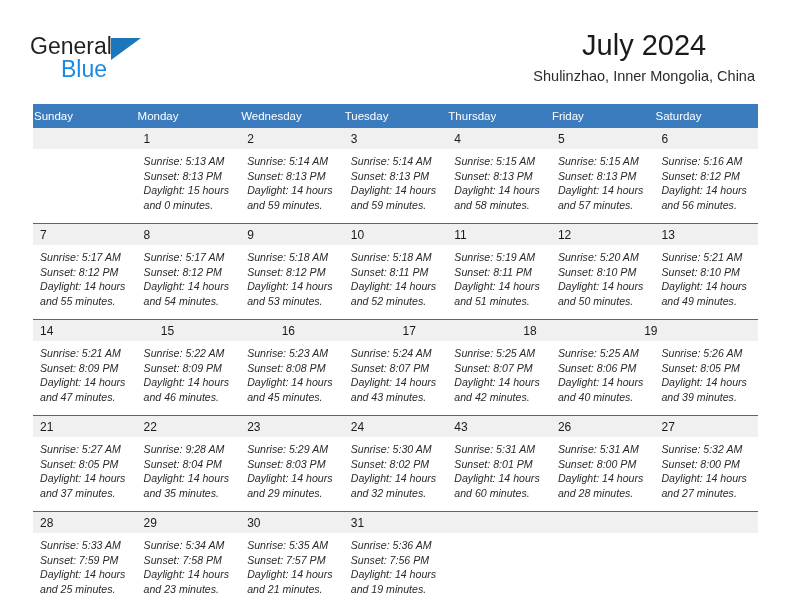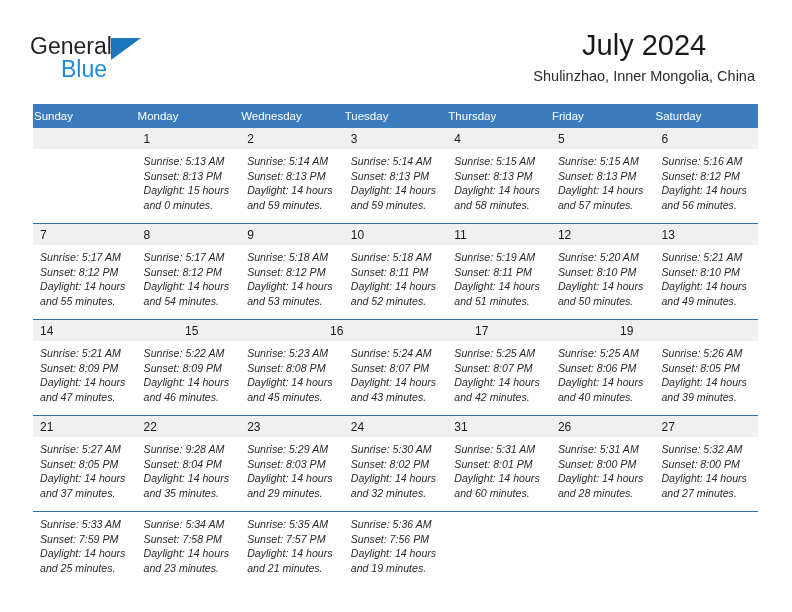--- a/index.html
+++ b/index.html
@@ -289,20 +289,21 @@
         </div>
       </div>
     </div>
 
     <div class="week">
       <div class="num-row">
         <div class="num-cell">14</div>
         <div class="num-cell">15</div>
         <div class="num-cell">16</div>
         <div class="num-cell">17</div>
+        <div class="num-cell">18</div>
         <div class="num-cell">19</div>
       </div>
       <div class="info-row">
         <div class="info-cell">
           <div>Sunrise: 5:21 AM</div>
           <div>Sunset: 8:09 PM</div>
           <div>Daylight: 14 hours</div>
           <div>and 47 minutes.</div>
         </div>
         <div class="info-cell">
@@ -343,21 +344,21 @@
         </div>
       </div>
     </div>
 
     <div class="week">
       <div class="num-row">
         <div class="num-cell">21</div>
         <div class="num-cell">22</div>
         <div class="num-cell">23</div>
         <div class="num-cell">24</div>
-        <div class="num-cell">31</div>
+        <div class="num-cell">43</div>
         <div class="num-cell">26</div>
         <div class="num-cell">27</div>
       </div>
       <div class="info-row">
         <div class="info-cell">
           <div>Sunrise: 5:27 AM</div>
           <div>Sunset: 8:05 PM</div>
           <div>Daylight: 14 hours</div>
           <div>and 37 minutes.</div>
         </div>
@@ -394,20 +395,29 @@
         <div class="info-cell">
           <div>Sunrise: 5:32 AM</div>
           <div>Sunset: 8:00 PM</div>
           <div>Daylight: 14 hours</div>
           <div>and 27 minutes.</div>
         </div>
       </div>
     </div>
 
     <div class="week">
+      <div class="num-row">
+        <div class="num-cell">28</div>
+        <div class="num-cell">29</div>
+        <div class="num-cell">30</div>
+        <div class="num-cell">31</div>
+        <div class="num-cell"></div>
+        <div class="num-cell"></div>
+        <div class="num-cell"></div>
+      </div>
       <div class="info-row">
         <div class="info-cell">
           <div>Sunrise: 5:33 AM</div>
           <div>Sunset: 7:59 PM</div>
           <div>Daylight: 14 hours</div>
           <div>and 25 minutes.</div>
         </div>
         <div class="info-cell">
           <div>Sunrise: 5:34 AM</div>
           <div>Sunset: 7:58 PM</div>

